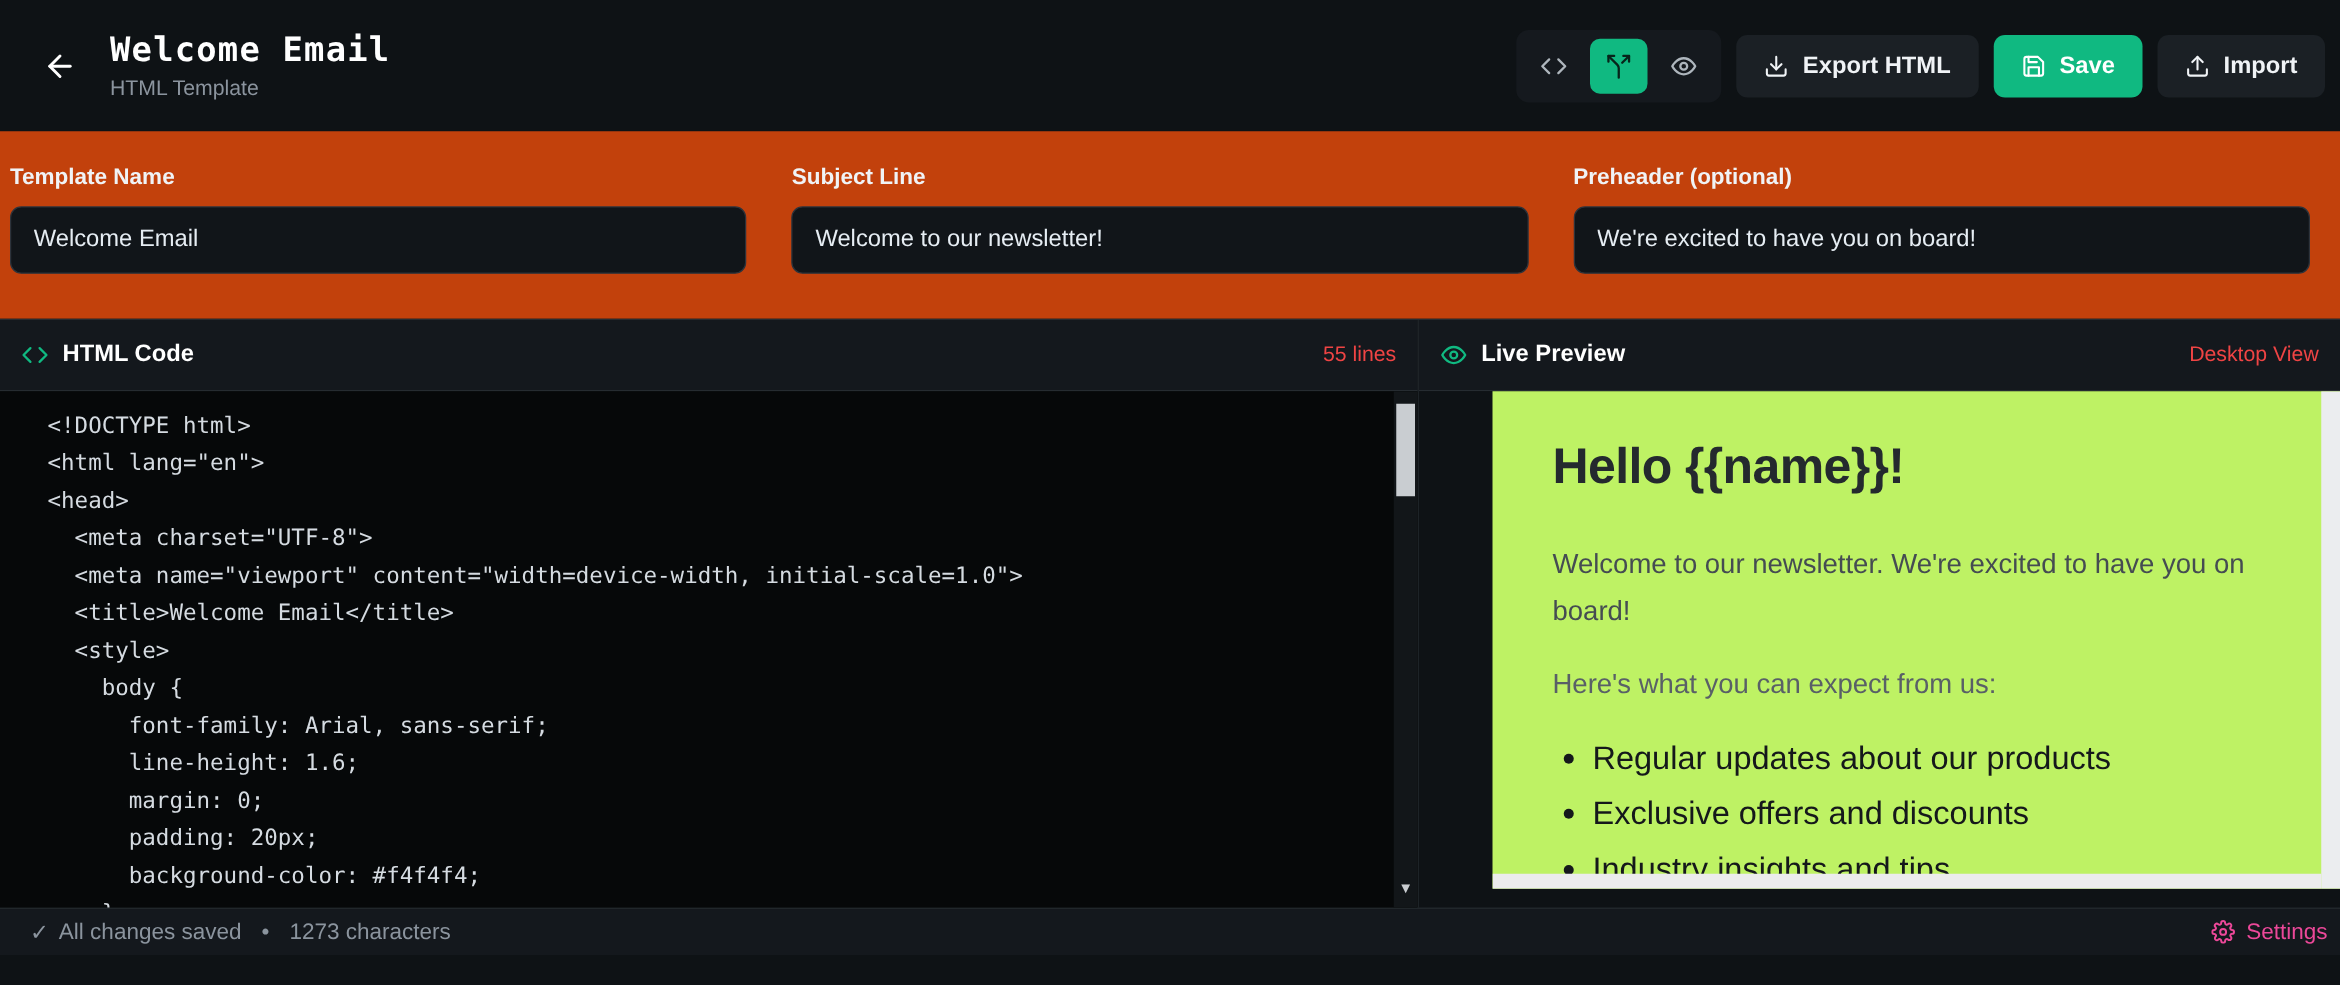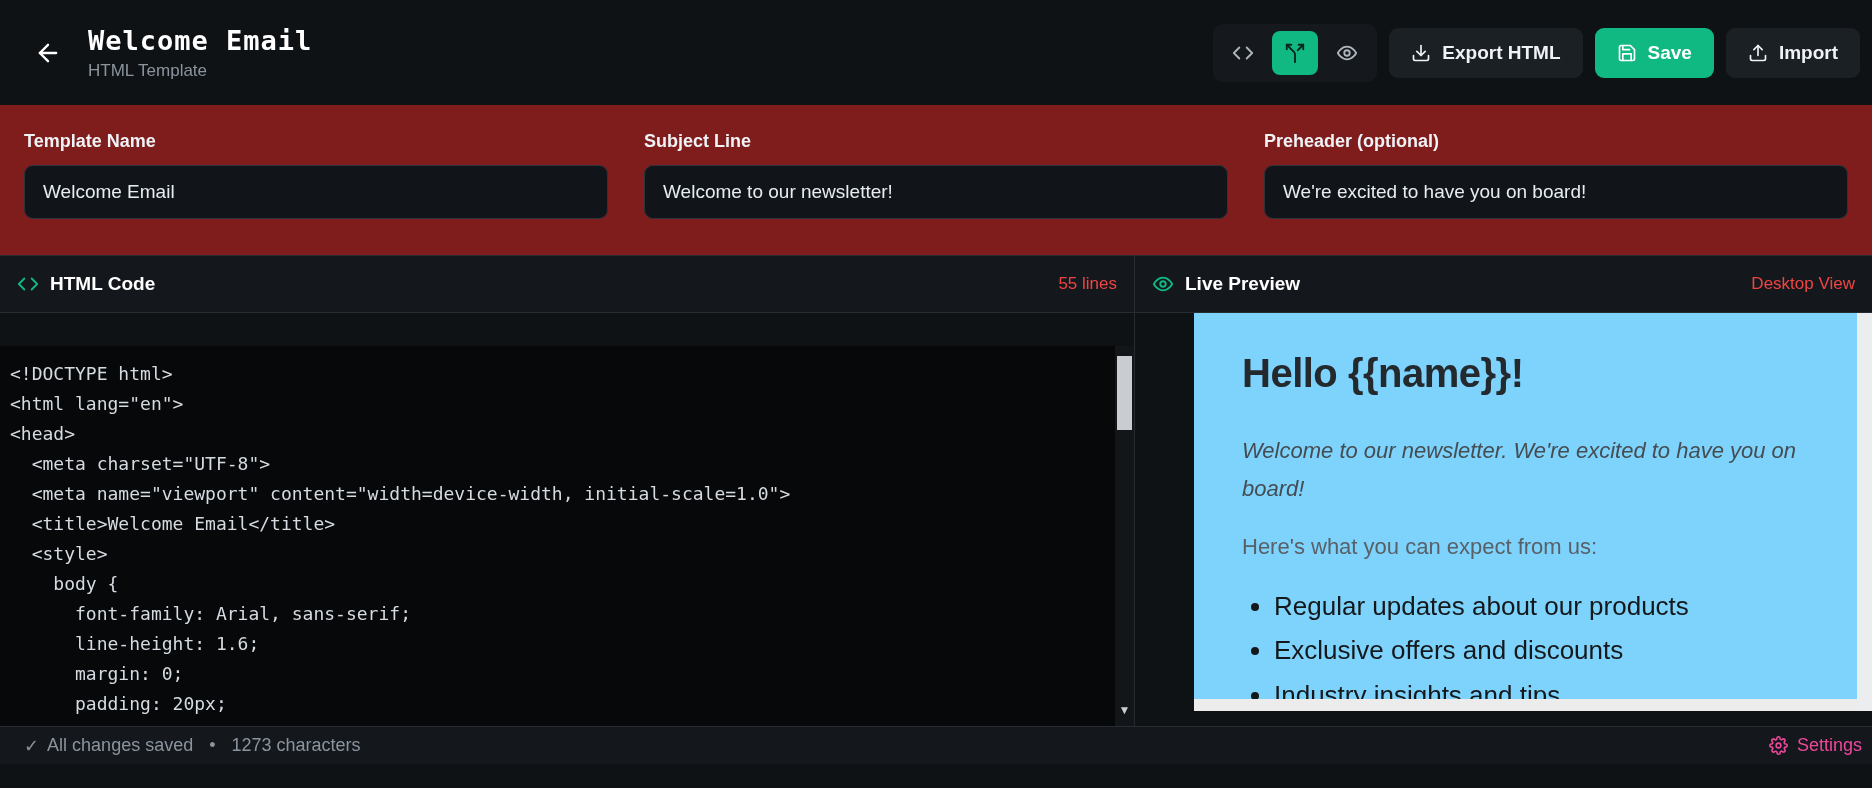--- a/index.html
+++ b/index.html
@@ -19,47 +19,47 @@
   .app-title { font-family:"DejaVu Sans Mono", monospace; font-size:27px; font-weight:bold; letter-spacing:1px; color:#ffffff; }
   .app-subtitle { font-size:17px; color:#8b949e; margin-top:5px; }
   .topbar-actions { margin-left:auto; display:flex; align-items:center; gap:12px; }
   .toggle-group { display:flex; gap:6px; background:#15191e; padding:7px; border-radius:10px; }
   .toggle-btn { width:46px; height:44px; border:none; border-radius:8px; background:transparent; color:#aeb6bd; display:flex; align-items:center; justify-content:center; cursor:pointer; }
   .toggle-btn.active { background:#10b981; color:#07241a; }
   .btn { height:50px; display:flex; align-items:center; gap:11px; padding:0 22px; border:none; border-radius:9px; background:#1b2025; color:#f0f3f6; font-size:19px; font-weight:700; font-family:inherit; cursor:pointer; white-space:nowrap; }
   .btn.save { background:#10b981; color:#ffffff; }
 
   
-  .form-row { display:grid; grid-template-columns:1fr 1fr 1fr; gap:36px; padding:26px 24px 36px 24px; background:#7f1d1d; flex:0 0 auto; }
+  .form-row { display:grid; grid-template-columns:1fr 1fr 1fr; gap:36px; padding:26px 24px 36px 8px; background:#c2410c; flex:0 0 auto; }
   .field-label { font-size:18px; font-weight:700; color:#f0f3f6; margin-bottom:13px; display:block; }
   .text-input { width:100%; height:54px; background:#111519; border:1px solid #2d333b; border-radius:9px; color:#e6edf3; font-size:19px; padding:0 18px; font-family:inherit; outline:none; }
 
   
   .main { flex:1; display:flex; min-height:0; border-top:1px solid #262c31; }
-  .code-panel { width:1135px; flex:0 0 auto; display:flex; flex-direction:column; border-right:1px solid #262c31; min-height:0;gap:33px; }
+  .code-panel { width:1135px; flex:0 0 auto; display:flex; flex-direction:column; border-right:1px solid #262c31; min-height:0; }
   .preview-panel { flex:1; display:flex; flex-direction:column; min-height:0; overflow:hidden; }
   .panel-header { height:57px; flex:0 0 auto; display:flex; align-items:center; padding:0 17px 0 17px; background:#14181d; border-bottom:1px solid #262c31; }
   .panel-title { font-size:19px; font-weight:700; color:#ffffff; margin-left:11px; }
   .panel-meta { margin-left:auto; font-size:17px; color:#ef4444; white-space:nowrap; }
   .green { color:#10b981; }
 
   
-  .code-area { position:relative; flex:1; background:#060809; min-height:0; overflow:hidden; }
+  .code-area { position:relative; flex:1; background:#060809; min-height:0; overflow:hidden;padding-left:28px; }
   .code-pre { font-family:"DejaVu Sans Mono", monospace; font-size:18px; line-height:30px; color:#d5dbe1; padding:13px 30px 0 10px; white-space:pre; }
   .v-scrollbar { position:absolute; top:0; right:0; bottom:0; width:19px; background:#121619; }
   .v-thumb { position:absolute; top:10px; left:2px; right:2px; height:74px; background:#c9cdd1; cursor:pointer; }
   .v-down { position:absolute; bottom:0; left:0; right:0; height:32px; display:flex; align-items:center; justify-content:center; color:#c9cdd1; font-size:12px; cursor:pointer; }
 
   
   .preview-body { position:relative; flex:1; background:#0e1215; min-height:0; padding:0 0 15px 59px; }
-  .email-card { position:relative; height:100%; background:#7dd3fc; overflow:hidden; }
+  .email-card { position:relative; height:100%; background:#bef264; overflow:hidden; }
   .email-scrollbar { position:absolute; top:0; right:0; bottom:0; width:15px; background:#ebedef; cursor:pointer; }
   .email-content { padding:24px 70px 0 48px; color:#24292e; }
   .email-heading { font-size:40px; font-weight:800; color:#24292e; margin:14px 0 36px; letter-spacing:-0.5px; }
-  .email-para { font-size:22px; line-height:1.72; color:#454c52; max-width:565px; margin-bottom:26px;font-style:italic; }
+  .email-para { font-size:22px; line-height:1.72; color:#454c52; max-width:565px; margin-bottom:26px; }
   .email-expect { font-size:22px; color:#596067; margin-bottom:24px; }
   .email-list { margin-left:32px; }
   .email-list li { font-size:26px; line-height:1.72; color:#15181b; }
   .email-footer-strip { position:absolute; left:0; right:15px; bottom:0; height:12px; background:#ececec; }
 
   
   .statusbar { height:38px; flex:0 0 auto; display:flex; align-items:center; padding:0 10px 0 24px; background:#14181d; border-top:1px solid #262c31; font-size:18px; color:#8b949e; }
   .status-left { display:flex; align-items:center; gap:16px; }
   .status-right { margin-left:auto; display:flex; align-items:center; gap:9px; color:#ec4899; cursor:pointer; }
   svg { display:block; }

